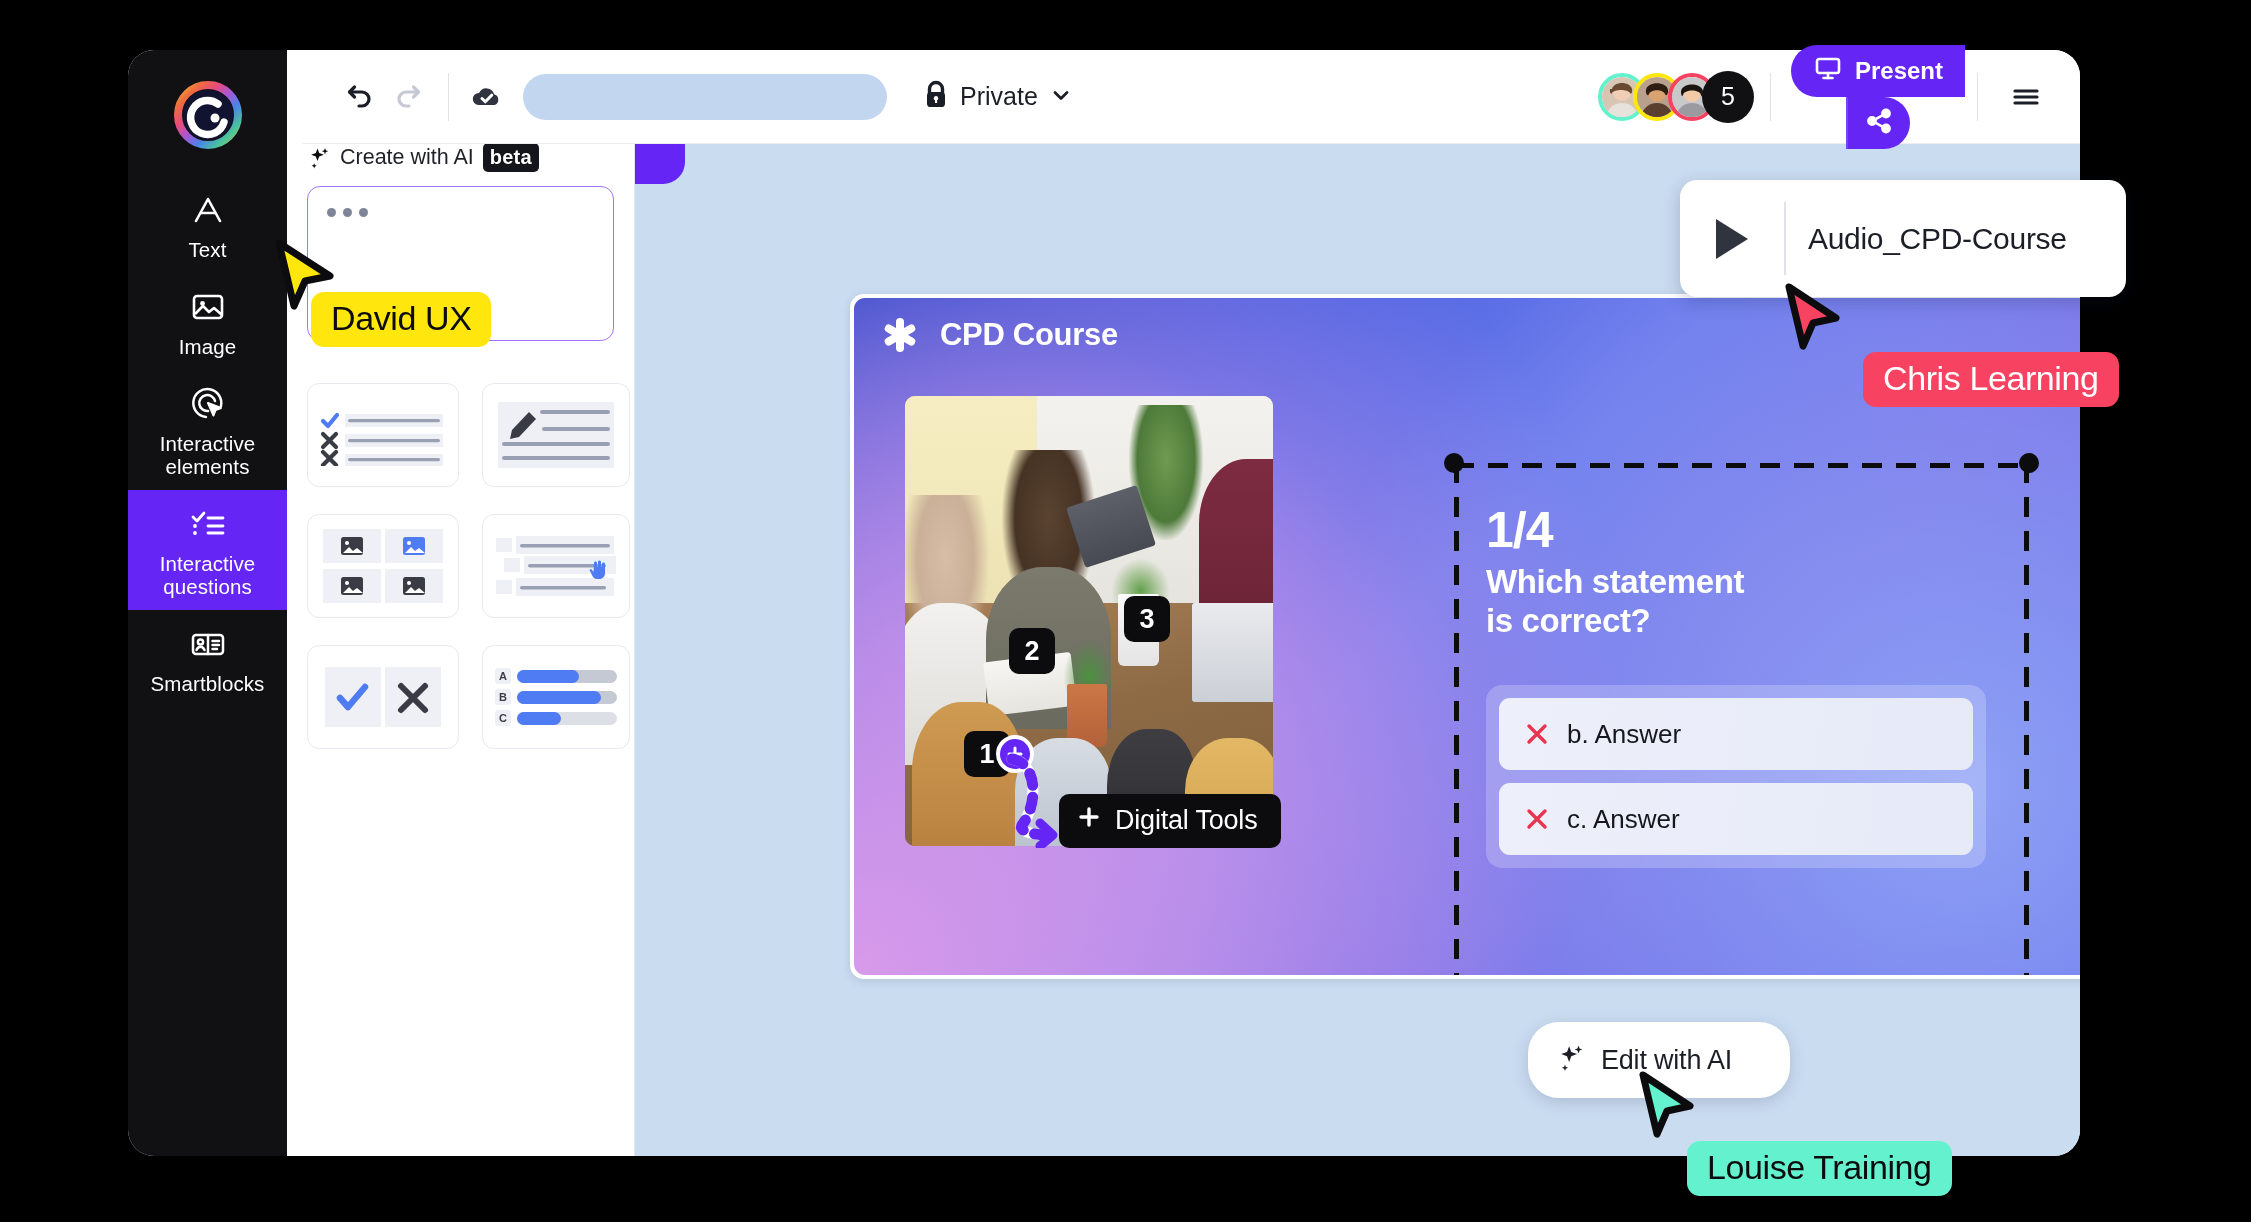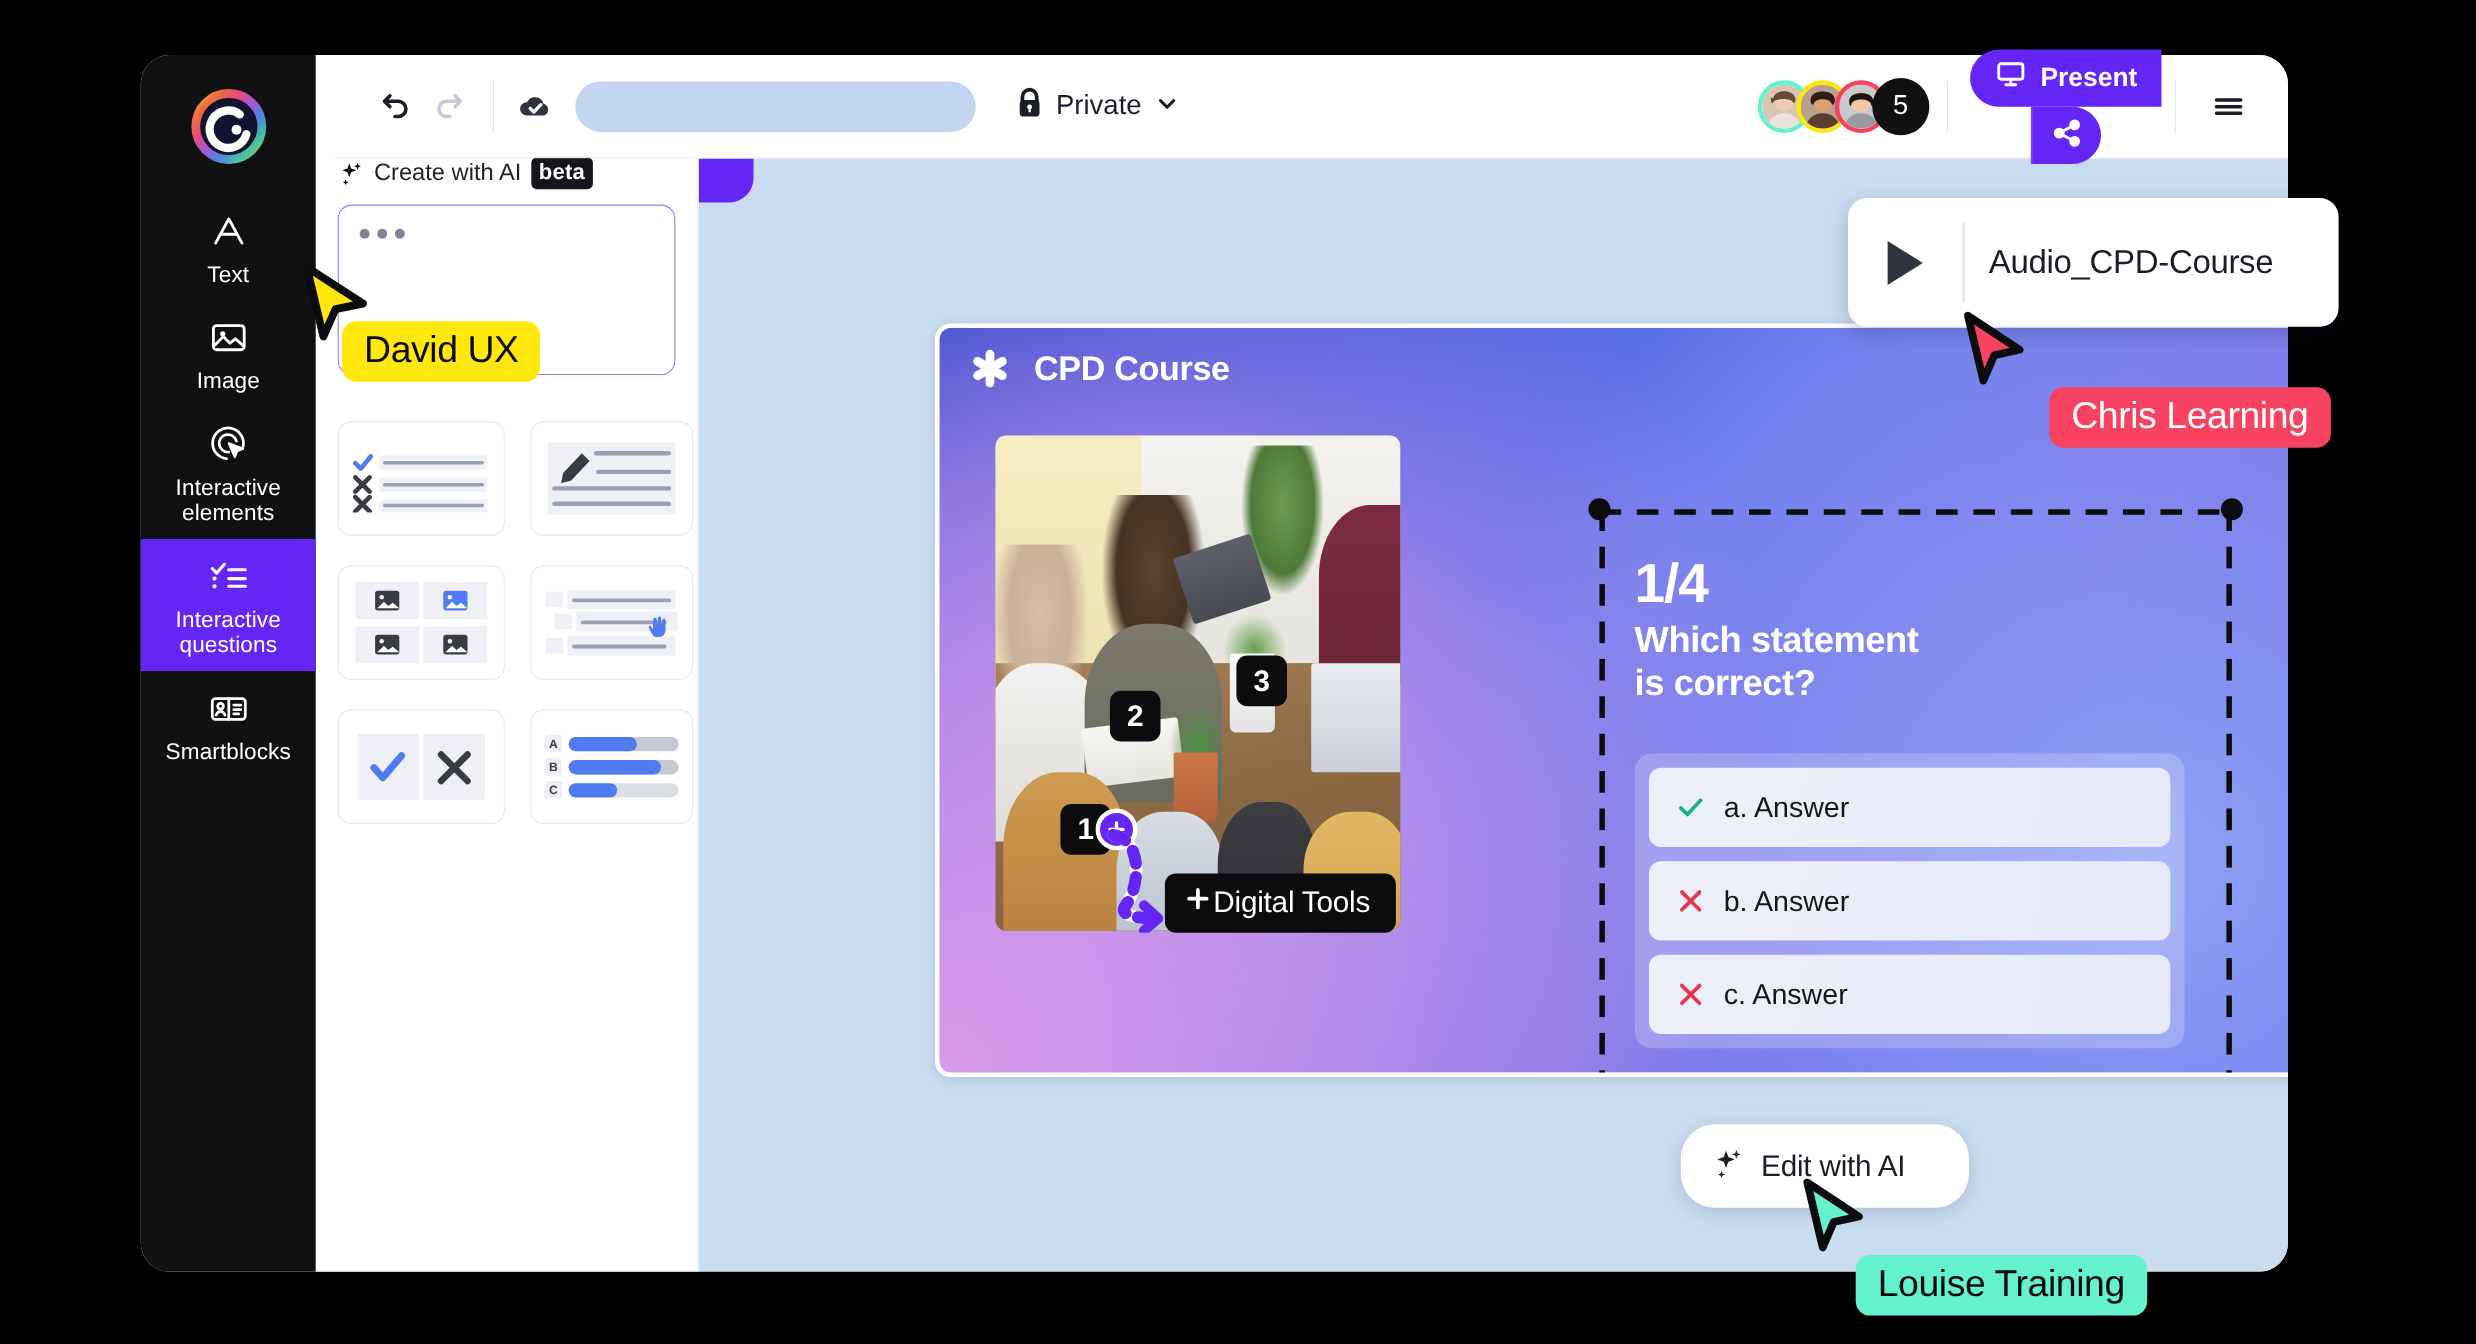--- a/index.html
+++ b/index.html
@@ -189,21 +189,21 @@
     border-radius:10px; display:flex; align-items:center; justify-content:center;
     font-size:27px; font-weight:700;
   }
   .hot-plus{
     position:absolute; width:38px; height:38px; border-radius:50%;
     background:#6425f5; border:4px solid #fff; display:flex;
     align-items:center; justify-content:center;
   }
   .tools-chip{
     position:absolute; background:#0c0c0e; color:#fff; border-radius:10px;
-    display:flex; align-items:center; gap:2px; padding:11px 24px 12px 18px;
+    display:flex; align-items:center; gap:14px; padding:11px 24px 12px 18px;
     font-size:27px; letter-spacing:-.2px;
   }
 
   
   .qblock{ position:absolute; left:600px; top:165px; width:575px; height:580px; }
   .dash-t,.dash-b{ position:absolute; left:0; width:100%; height:5px;
     background-image:linear-gradient(90deg,#0c0c0e 58%, rgba(0,0,0,0) 0%);
     background-size:34px 5px; background-repeat:repeat-x;}
   .dash-t{ top:0;}
   .dash-l,.dash-r{ position:absolute; top:0; height:100%; width:5px;
@@ -654,28 +654,20 @@
           <span class="hnd tl"></span>
           <span class="hnd tr"></span>
 
           <div class="q-num">1/4</div>
           <div class="q-text" style="white-space:pre-line">Which statement
 is correct?</div>
 
           <div class="answers">
             <div class="ans">
               <span class="ans-ic">
-                <svg width="26" height="26" viewBox="0 0 26 26" fill="none" stroke="#18b187" stroke-width="3.4" stroke-linecap="round" stroke-linejoin="round">
-                      <path d="M4 13.5l6 6L22 6.5"></path>
-                    </svg>
-              </span>
-              <span>a. Answer</span>
-            </div>
-            <div class="ans">
-              <span class="ans-ic">
                 <svg width="26" height="26" viewBox="0 0 26 26" fill="none" stroke="#e8344f" stroke-width="3.4" stroke-linecap="round">
                       <path d="M5 5l16 16M21 5 5 21"></path>
                     </svg>
               </span>
               <span>b. Answer</span>
             </div>
             <div class="ans">
               <span class="ans-ic">
                 <svg width="26" height="26" viewBox="0 0 26 26" fill="none" stroke="#e8344f" stroke-width="3.4" stroke-linecap="round">
                       <path d="M5 5l16 16M21 5 5 21"></path>

